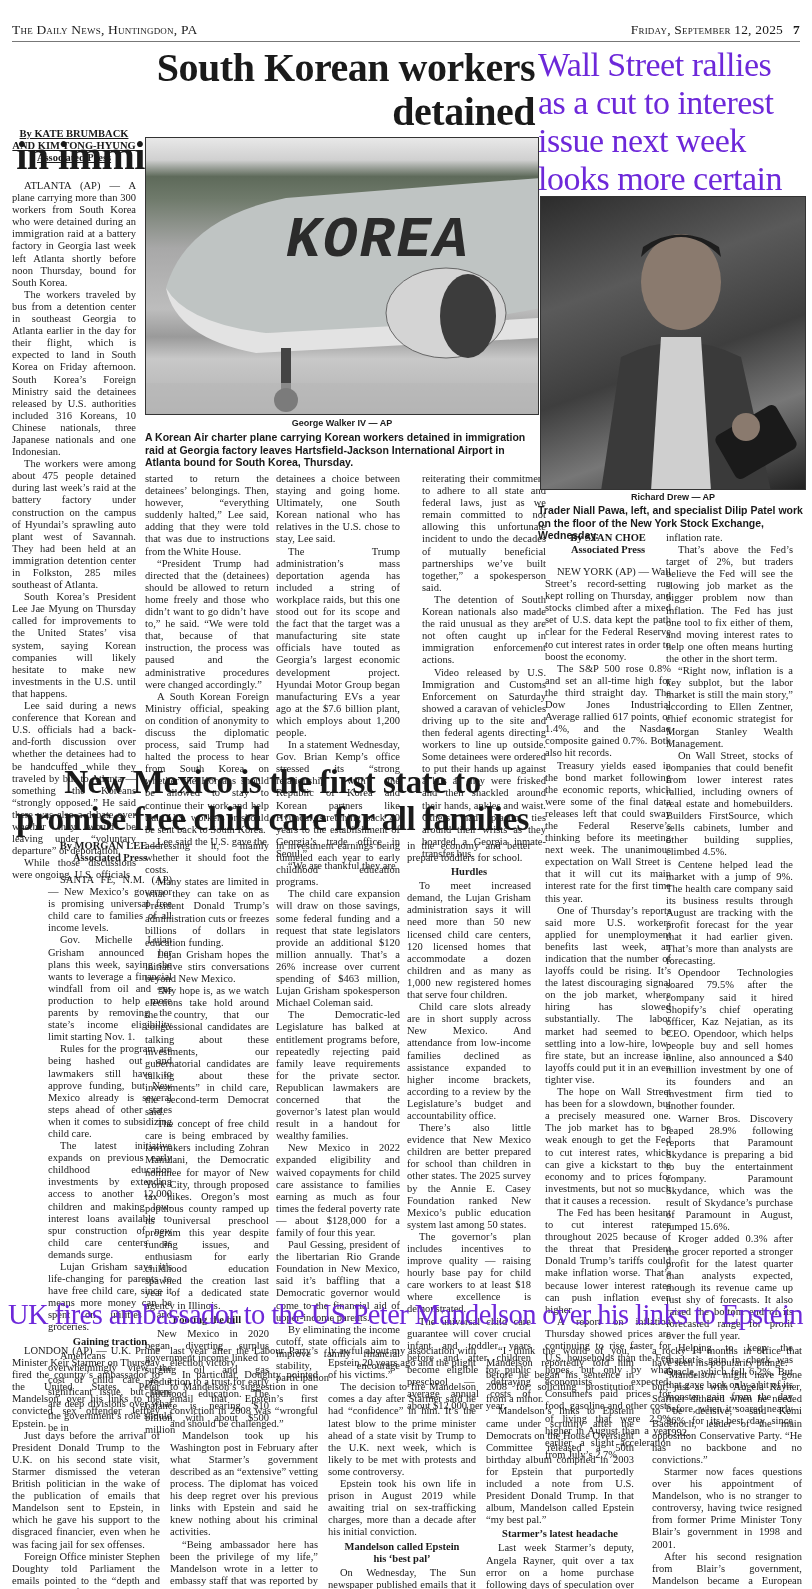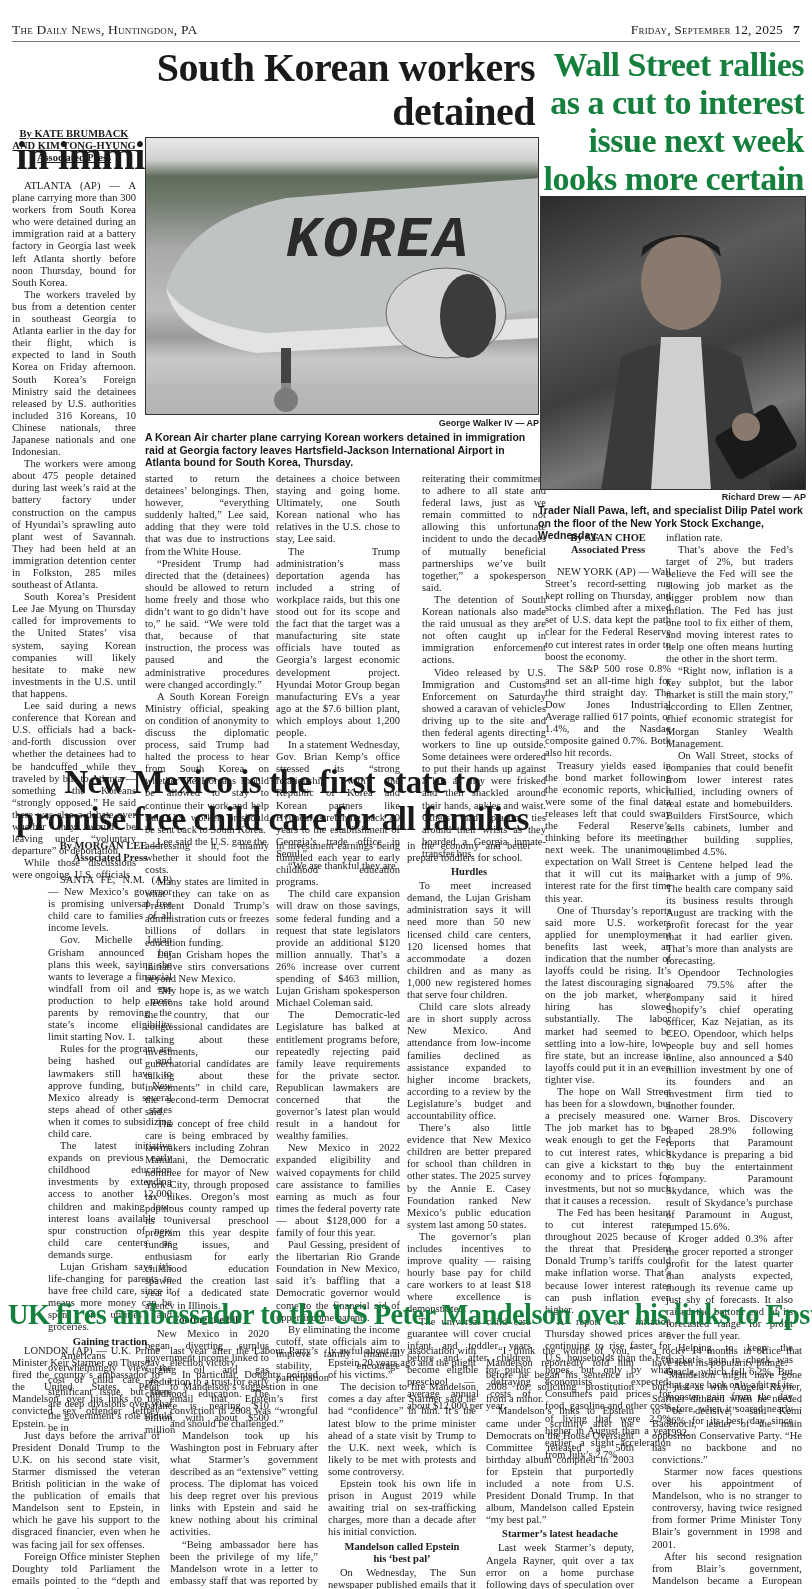--- a/index.html
+++ b/index.html
@@ -4,27 +4,27 @@
 <style>
 *{box-sizing:border-box;margin:0;padding:0}
 html,body{width:812px;height:1589px;background:#fff;overflow:hidden}
 body{font-family:"Liberation Serif","DejaVu Serif",serif;color:#1a1a1a;position:relative}
 .abs{position:absolute}
 .masthead{left:12px;top:20px;width:788px;height:22px;border-bottom:1px solid #777;font-size:13.5px;font-variant:small-caps;letter-spacing:0.2px}
 .masthead .left{position:absolute;left:0;top:2px}
 .masthead .right{position:absolute;right:0;top:2px}
 .masthead .pg{font-weight:bold;margin-left:10px;font-variant:normal}
 .hl-bold{font-family:"Liberation Serif",serif;font-weight:bold;font-stretch:condensed;color:#1a1a1a;text-align:center;letter-spacing:-0.5px}
-.hl-light{font-family:"Liberation Serif",serif;font-weight:bold;text-align:right;color:#15803d;letter-spacing:-0.5px}
+.hl-light{font-family:"Liberation Serif",serif;font-weight:normal;text-align:left;color:#6d28d9;letter-spacing:-0.5px}
 .col{font-size:10.5px;line-height:12.1px;text-align:justify;hyphens:auto}
 .col p{text-indent:12px}
 .col p.noind{text-indent:0}
 .byline{font-weight:bold;text-align:center;font-size:10.5px;line-height:12px;margin-bottom:10px}
 .subhead{font-weight:bold;text-align:center;font-size:10.5px;line-height:12px;margin:2px 0}
-.credit{font-family:"Liberation Sans",sans-serif;font-weight:bold;font-size:9px;text-align:right}
+.credit{font-family:"Liberation Sans",sans-serif;font-weight:bold;font-size:9px;text-align:center}
 .caption{font-family:"Liberation Sans",sans-serif;font-weight:bold;font-size:10.5px;line-height:12.5px}
 .photo{background:#888;overflow:hidden;border:1px solid #333}
 </style>
 </head>
 <body>
 
 <div class="abs masthead">
   <span class="left">The Daily News, Huntingdon, PA</span>
   <span class="right"><span>Friday, September 12, 2025</span><span class="pg">7</span></span>
 </div>

